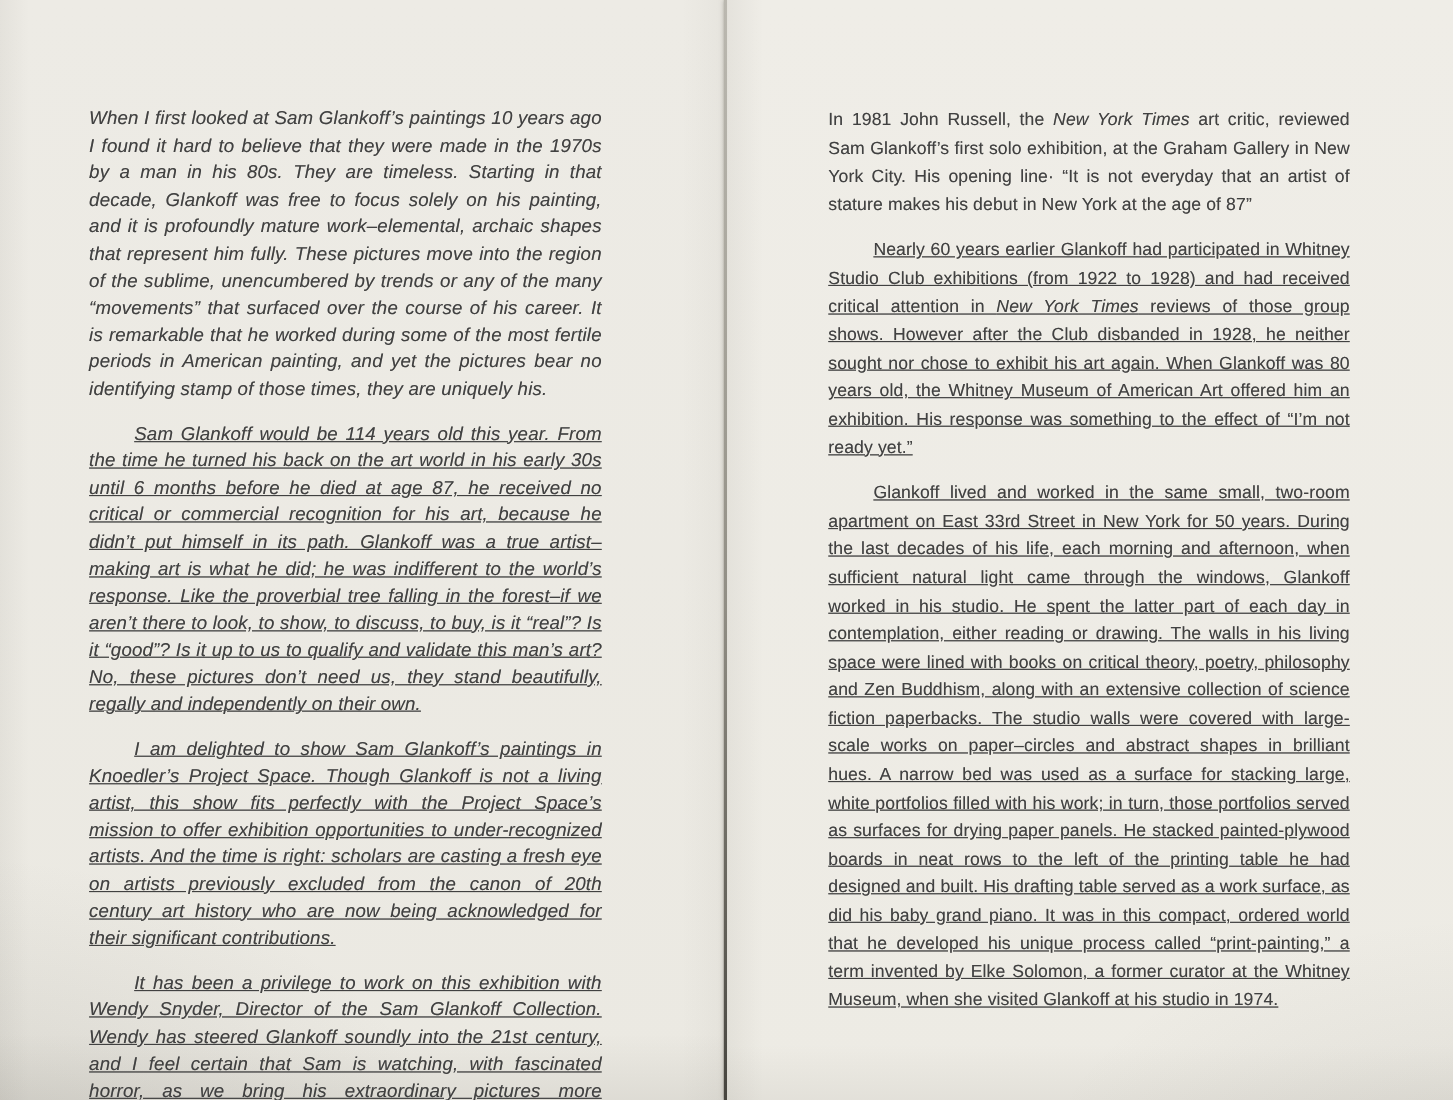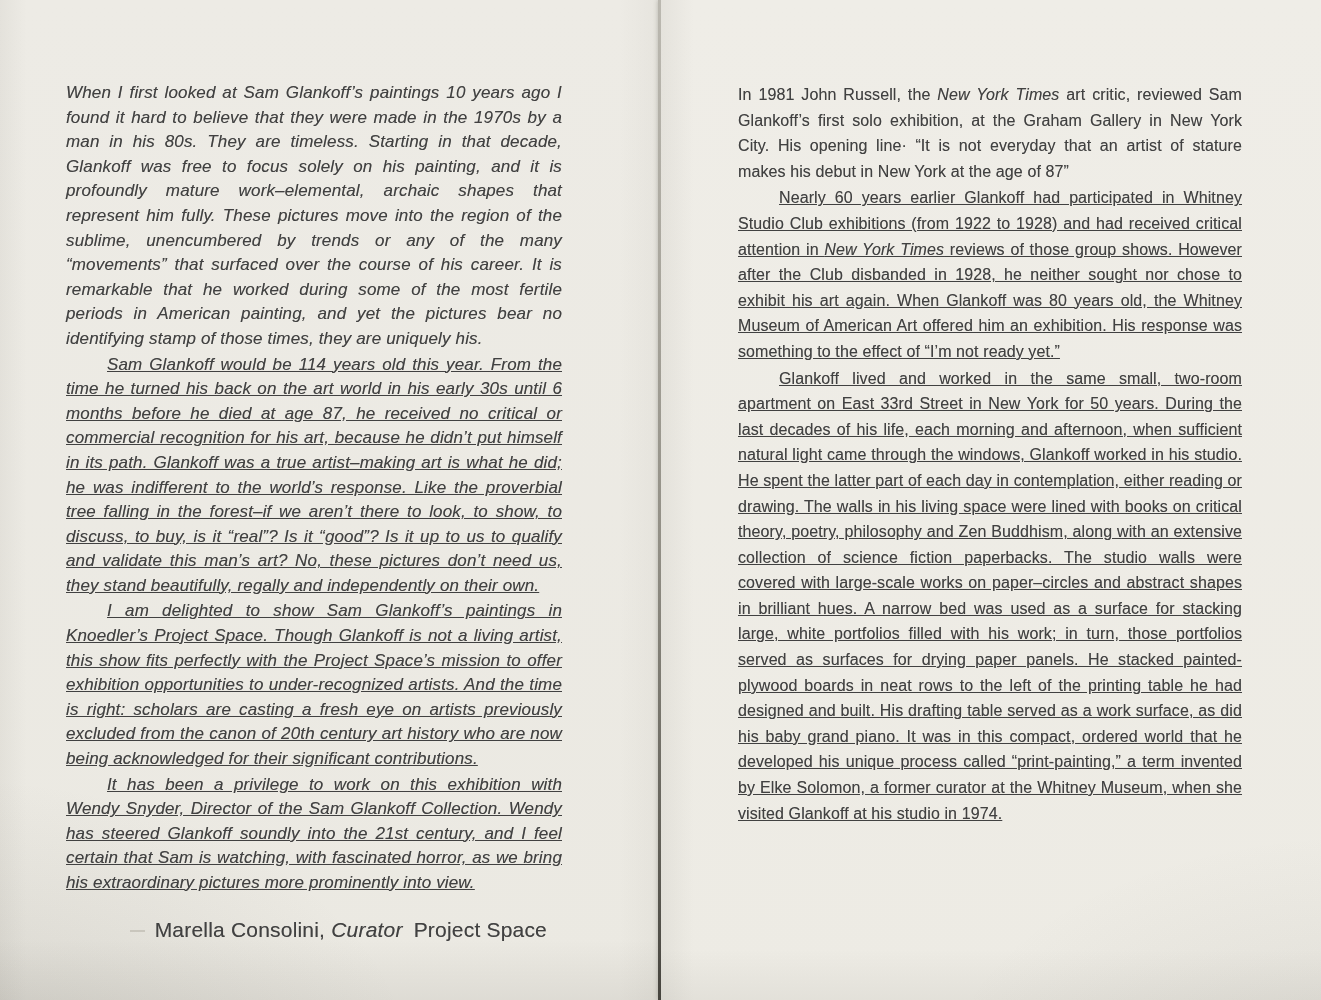--- a/index.html
+++ b/index.html
@@ -71,21 +71,21 @@
   }
   .col-right {
     left: 76px;
     top: 81px;
     width: 506px;
     font-size: 16px;
     line-height: 25.6px;
     letter-spacing: 0.1px;
   }
   p.para {
-    margin: 1px;
+    margin: 16px;
     padding: 0;
   }
   p.indent {
     text-indent: 41px;
     text-decoration: underline;
   }
   .col-right .it {
     font-style: italic;
   }
   .signature {

